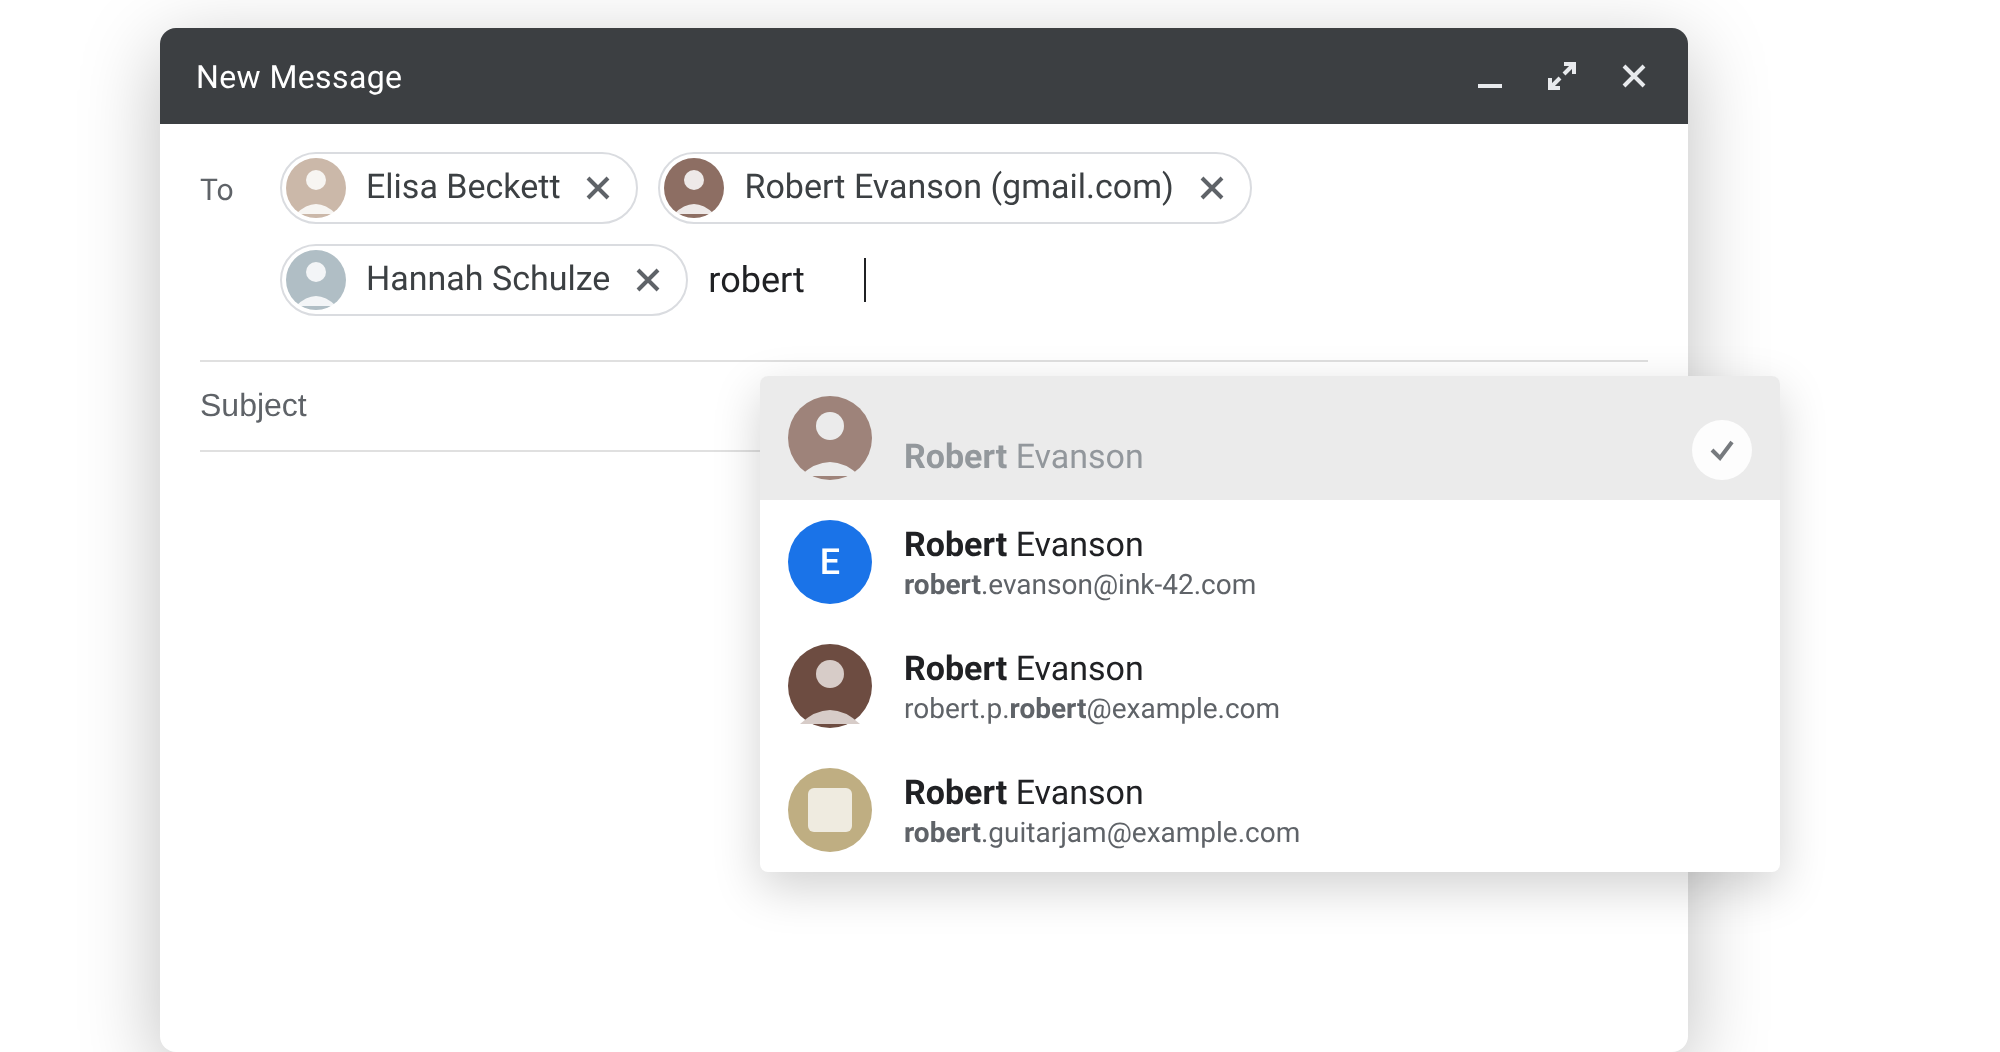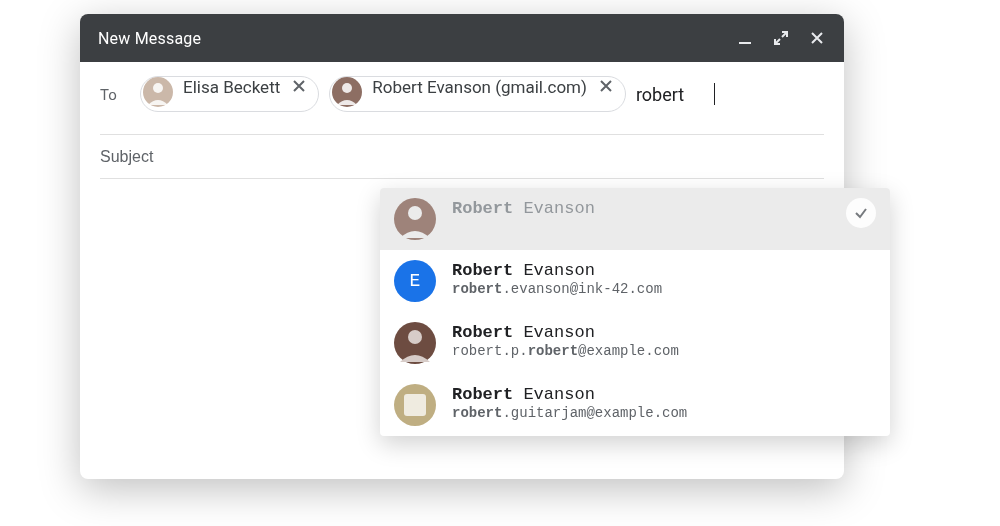--- a/index.html
+++ b/index.html
@@ -72,21 +72,21 @@
     }
     .chips-area {
       display: flex;
       flex-wrap: wrap;
       gap: 10px 10px;
       align-items: center;
       flex: 1;
     }
     .chip {
       display: inline-flex;
-      align-items: flex-start;
+      align-items: center;
       border: 1px solid #dadce0;
       border-radius: 999px;
       height: 36px;
       padding: 0 10px 0 2px;
       background: #fff;
       color: #3c4043;
       font-size: 17px;
       gap: 10px;
     }
     .chip-avatar {
@@ -169,25 +169,24 @@
       top: 188px;
       width: 510px;
       background: #fff;
       border-radius: 4px;
       box-shadow: 0 8px 24px rgba(0,0,0,0.18);
       z-index: 10;
       overflow: hidden;
     }
     .suggestion {
       display: flex;
-      align-items: flex-start;
+      align-items: flex-end;
       padding: 10px 14px;
       gap: 16px;
       cursor: pointer;
-      font-family: Liberation Mono, monospace;
     }
     .suggestion.already {
       background: #e8e8e8;
       opacity: 0.85;
     }
     .sugg-avatar {
       width: 42px;
       height: 42px;
       border-radius: 50%;
       display: flex;
@@ -294,20 +293,34 @@
               </svg>
           </span>
           <span>Robert Evanson (gmail.com)</span>
           <span class="chip-remove">
             <svg width="14" height="14" viewBox="0 0 14 14" stroke="currentColor" stroke-width="2">
                 <path d="M2 2 L12 12 M12 2 L2 12"></path>
               </svg>
           </span>
         </span>
 
+        <span class="chip">
+          <span class="chip-avatar avatar-photo" style="background:#b0bec5;">
+            <svg viewBox="0 0 30 30" width="30" height="30">
+                <circle cx="15" cy="11" r="5" fill="#fff" opacity="0.85"></circle>
+                <path d="M5 28 Q15 18 25 28" fill="#fff" opacity="0.85"></path>
+              </svg>
+          </span>
+          <span>Hannah Schulze</span>
+          <span class="chip-remove">
+            <svg width="14" height="14" viewBox="0 0 14 14" stroke="currentColor" stroke-width="2">
+                <path d="M2 2 L12 12 M12 2 L2 12"></path>
+              </svg>
+          </span>
+        </span>
 
         <span class="search-input-wrap">
           <input class="search-input" type="text" value="robert" style="">
           <span class="caret"></span>
         </span>
 
       </div>
     </div>
 
     <hr class="divider">

